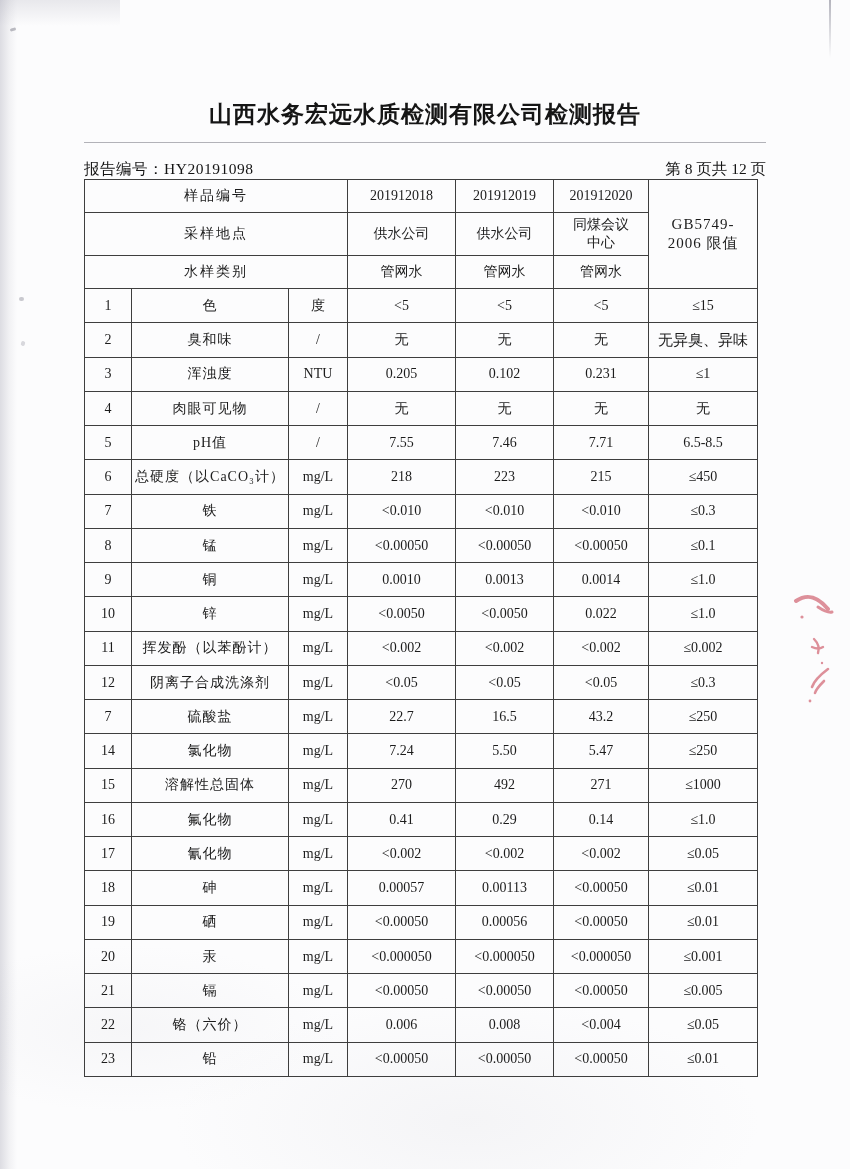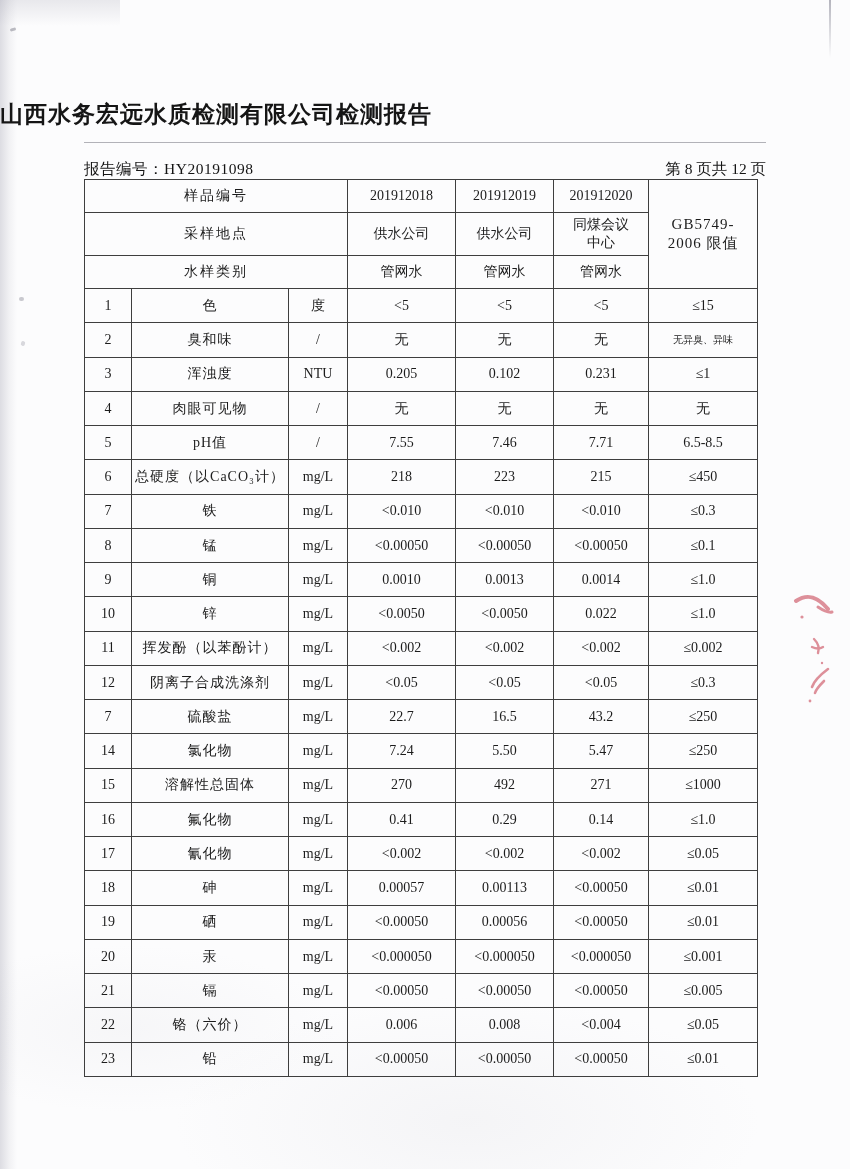--- a/index.html
+++ b/index.html
@@ -30,21 +30,21 @@
     position:absolute;left:829px;top:0;width:2px;height:58px;
     background:linear-gradient(to bottom,#b4b4bd, rgba(180,180,189,0));
   }
   .speck{position:absolute;background:rgba(110,110,124,0.45);border-radius:2px;}
   .speck.s1{left:10px;top:28px;width:6px;height:3px;transform:rotate(-15deg);}
   .speck.s2{left:19px;top:297px;width:5px;height:4px;opacity:.8;}
   .speck.s3{left:21px;top:341px;width:4px;height:5px;opacity:.55;transform:rotate(20deg);}
 
   .title{
     position:absolute;left:0;top:99px;width:850px;
-    text-align:left;
+    text-align:center;
     font-family:"Liberation Sans","DejaVu Sans",sans-serif;
     font-weight:bold;font-size:23px;color:#151515;letter-spacing:1px;
   }
   .rule{
     position:absolute;left:84px;top:142px;width:682px;height:1px;
     background:#b2b2b8;
   }
   .meta{
     position:absolute;left:84px;top:159px;width:682px;
     display:flex;justify-content:space-between;align-items:baseline;
@@ -66,21 +66,21 @@
   }
   tr.hrowA td{height:32px;}
   tr.hrowB td{height:42px;}
   tr.hrowC td{height:32px;}
   td.h-label{letter-spacing:2px;}
   td.h-limit{font-size:15px;letter-spacing:1px;}
   td.h-limit .l1{margin-bottom:0;}
   .wrap-narrow{display:inline-block;max-width:4.3em;line-height:1.3;}
   td.c-name{text-align:left;padding-left:15px;letter-spacing:1px;}
   td.c-no{letter-spacing:0;}
-  tbody tr:nth-child(2) td.c-limit{font-size:10px;letter-spacing:0;}
+  tbody tr:nth-child(2) td.c-limit{font-size:15px;letter-spacing:0;}
 
   
   .stamp{position:absolute;left:788px;top:583px;width:62px;height:140px;opacity:.55;}
 </style>
 </head>
 <body>
 
 <div class="paper">
   <div class="edge-left"></div>
   <div class="edge-topleft"></div>

